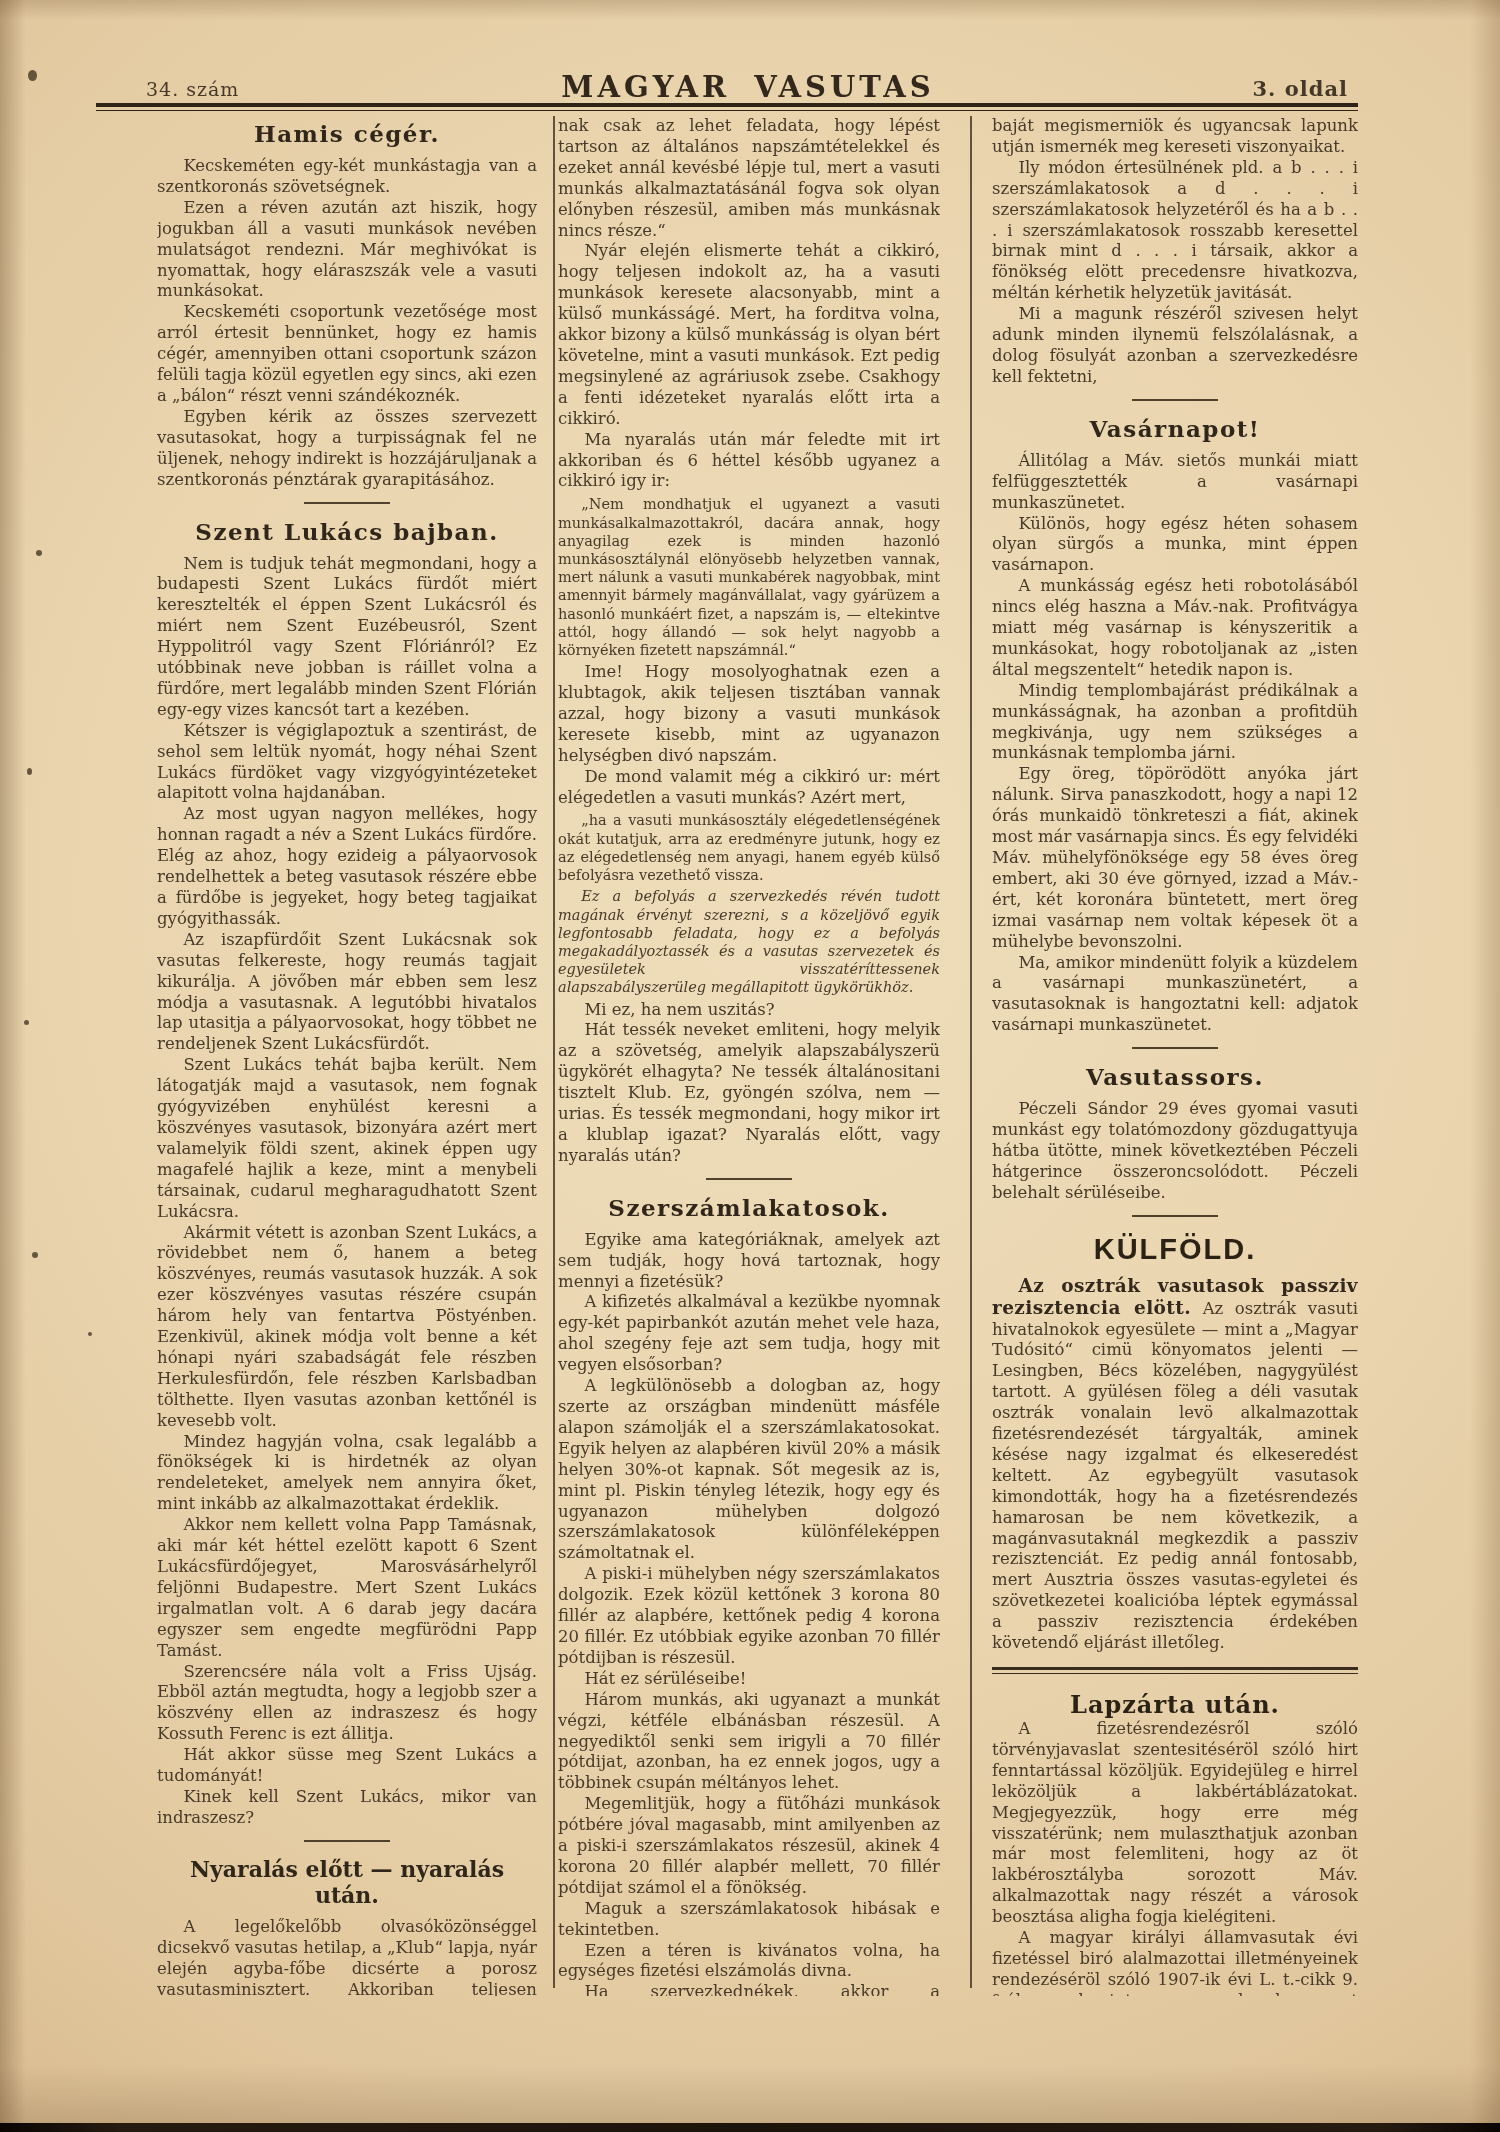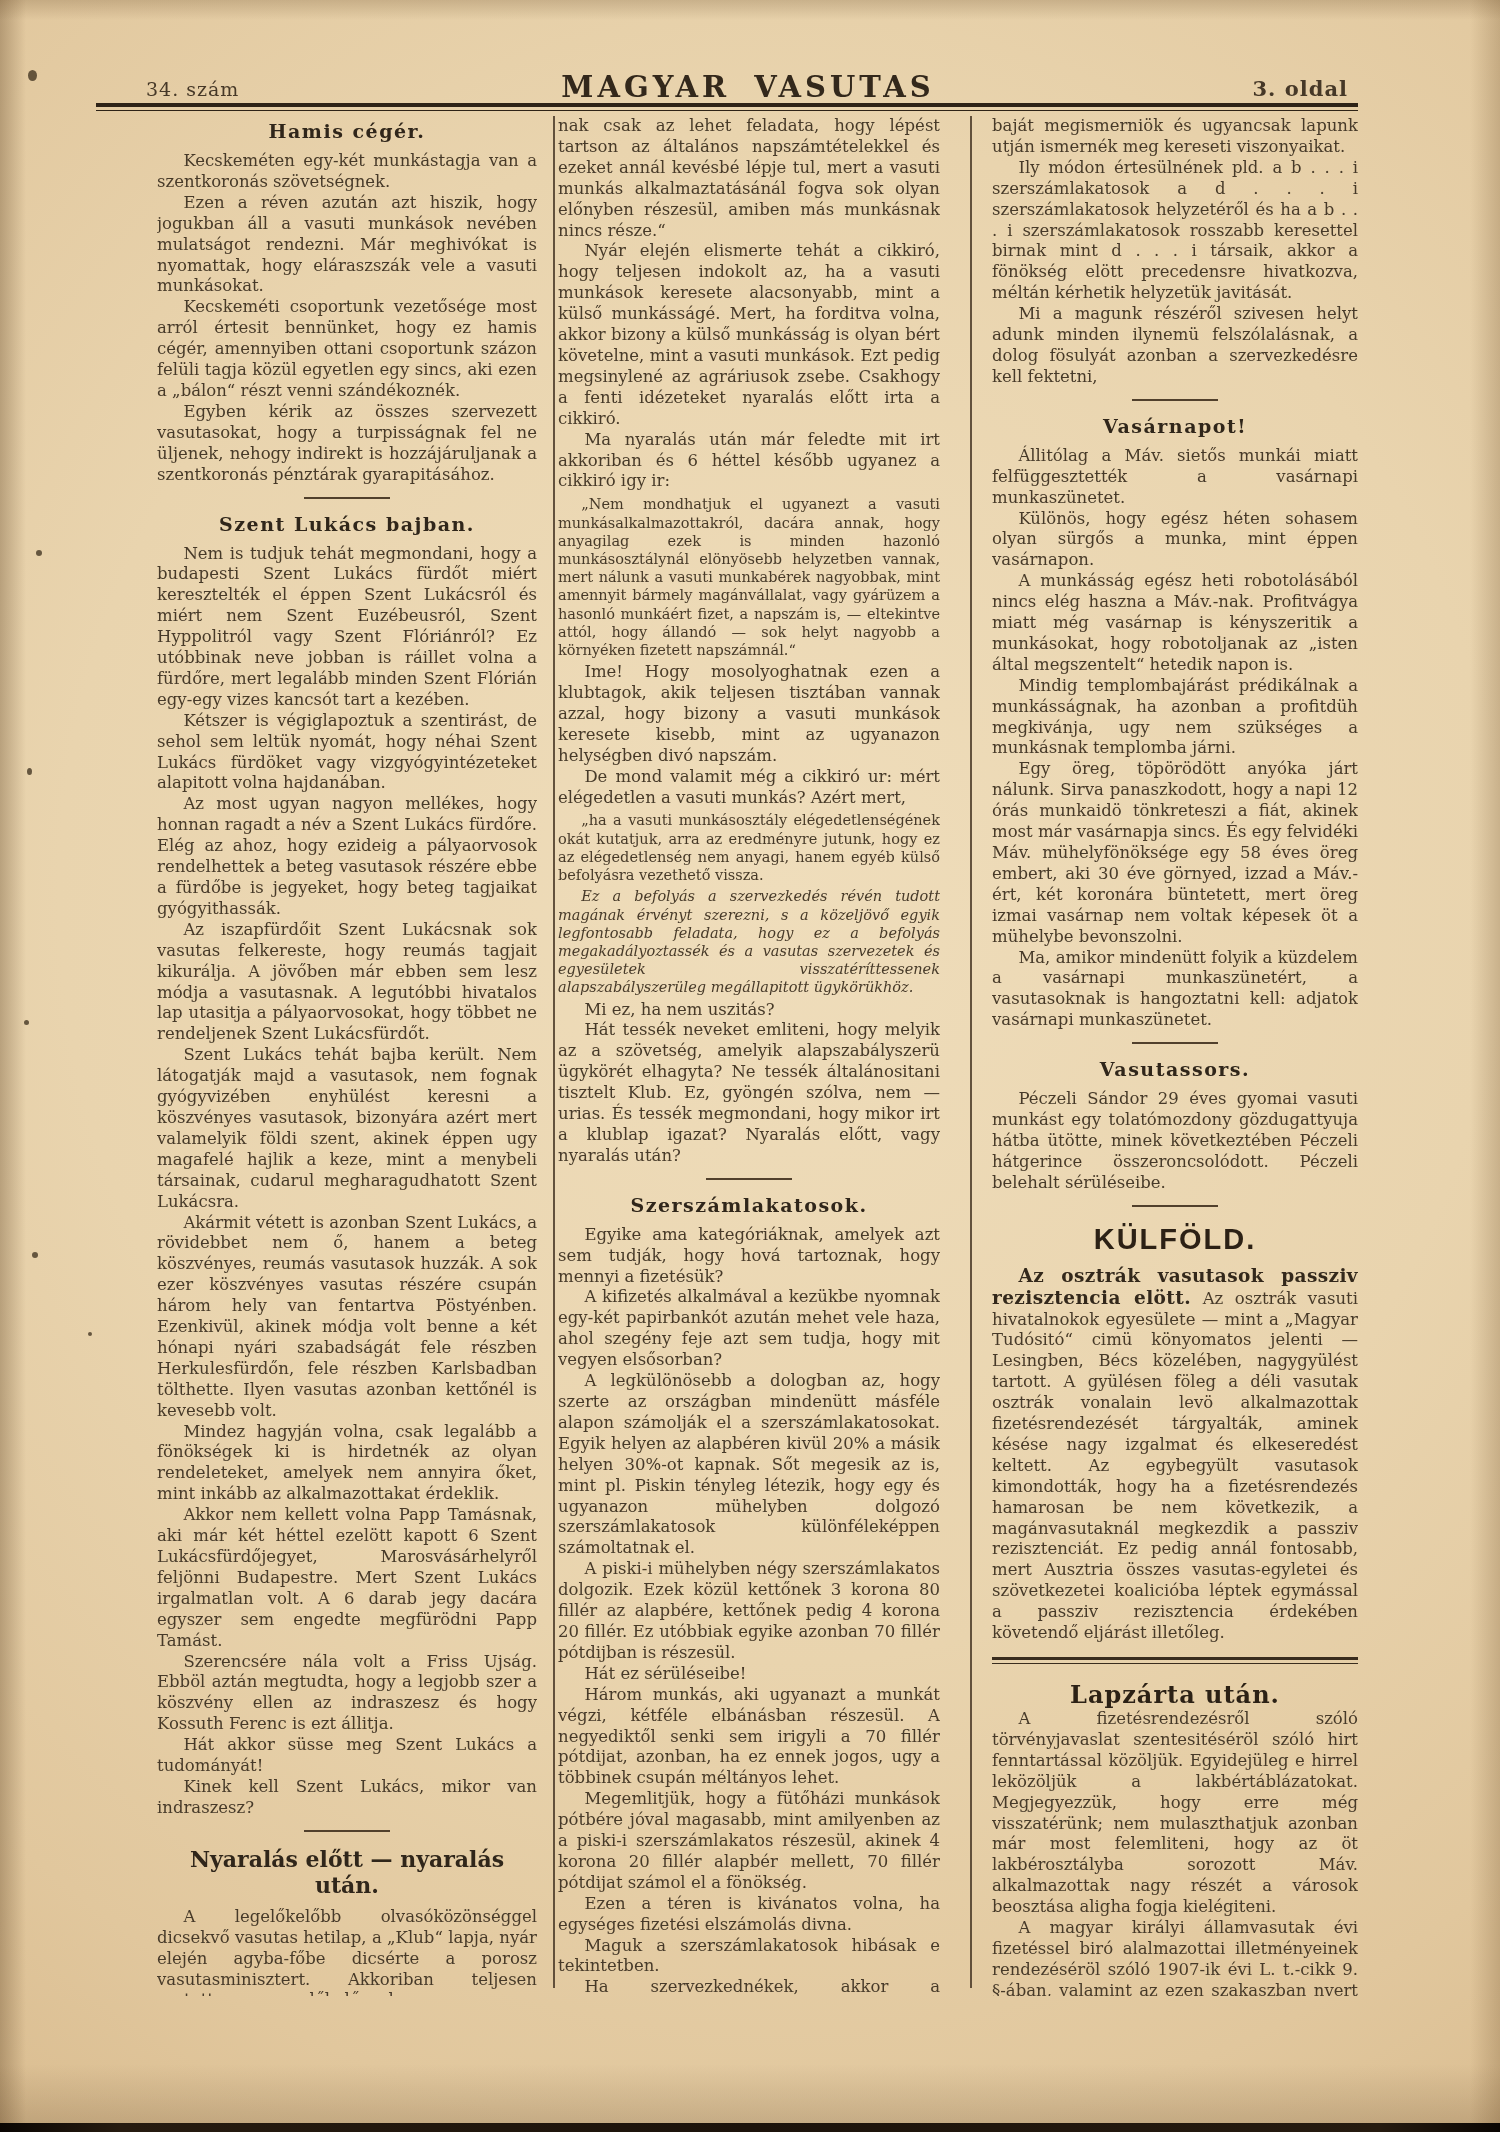--- a/index.html
+++ b/index.html
@@ -36,21 +36,21 @@
   .col{position:absolute;top:116px;height:1880px;overflow:hidden;text-align:justify;}
   .col1{left:157px;width:380px;}
   .col2{left:558px;width:382px;}
   .col3{left:992px;width:366px;}
 
   .col p{margin:0;font-size:16.5px;line-height:20.9px;text-indent:1.6em;
     text-align:justify;color:#473a29;}
   .col p.noind{text-indent:0;}
   .col p.sm{font-size:14.5px;line-height:18.2px;margin:3px 0;}
   .col p.it{font-style:italic;}
-  .article-title{margin:14px 0 9px;text-align:center;font-size:19px;font-weight:bold;
+  .article-title{margin:14px 0 9px;text-align:center;font-size:23px;font-weight:bold;
     letter-spacing:1.5px;color:#30261a;text-indent:0;}
   .article-title.long{font-size:22px;letter-spacing:0;}
   .divider{width:86px;margin:11px auto 10px;border-top:2px solid #51402c;height:0;}
   .double-rule{margin:13px 0 6px;height:3px;border-top:3px solid #3a2d1e;border-bottom:1px solid #3a2d1e;}
   .kulfold-title{margin:16px 0 10px;text-align:center;font-family:"Liberation Sans",sans-serif;
     font-weight:bold;font-size:29px;letter-spacing:2px;color:#2c2115;}
   .lapzarta-title{margin:16px 0 0;text-align:center;font-weight:bold;font-size:24px;
     letter-spacing:1px;color:#2c2115;}
   .lead-bold{font-weight:bold;font-size:18.5px;letter-spacing:.4px;color:#33281b;}
 </style>
@@ -116,22 +116,22 @@
     <p>Hát tessék neveket emliteni, hogy melyik az a szövetség, amelyik alapszabályszerü ügykörét elhagyta? Ne tessék általánositani tisztelt Klub. Ez, gyöngén szólva, nem — urias. És tessék megmondani, hogy mikor irt a klublap igazat? Nyaralás előtt, vagy nyaralás után?</p>
     <div class="divider"></div>
     <h3 class="article-title">Szerszámlakatosok.</h3>
     <p>Egyike ama kategóriáknak, amelyek azt sem tudják, hogy hová tartoznak, hogy mennyi a fizetésük?</p>
     <p>A kifizetés alkalmával a kezükbe nyomnak egy-két papirbankót azután mehet vele haza, ahol szegény feje azt sem tudja, hogy mit vegyen elsősorban?</p>
     <p>A legkülönösebb a dologban az, hogy szerte az országban mindenütt másféle alapon számolják el a szerszámlakatosokat. Egyik helyen az alapbéren kivül 20% a másik helyen 30%-ot kapnak. Sőt megesik az is, mint pl. Piskin tényleg létezik, hogy egy és ugyanazon mühelyben dolgozó szerszámlakatosok különféleképpen számoltatnak el.</p>
     <p>A piski-i mühelyben négy szerszámlakatos dolgozik. Ezek közül kettőnek 3 korona 80 fillér az alapbére, kettőnek pedig 4 korona 20 fillér. Ez utóbbiak egyike azonban 70 fillér pótdijban is részesül.</p>
     <p>Hát ez sérüléseibe!</p>
     <p>Három munkás, aki ugyanazt a munkát végzi, kétféle elbánásban részesül. A negyediktől senki sem irigyli a 70 fillér pótdijat, azonban, ha ez ennek jogos, ugy a többinek csupán méltányos lehet.</p>
     <p>Megemlitjük, hogy a fütőházi munkások pótbére jóval magasabb, mint amilyenben az a piski-i szerszámlakatos részesül, akinek 4 korona 20 fillér alapbér mellett, 70 fillér pótdijat számol el a fönökség.</p>
+    <p>Maguk a szerszámlakatosok hibásak e tekintetben.</p>
     <p>Ezen a téren is kivánatos volna, ha egységes fizetési elszámolás divna.</p>
-    <p>Maguk a szerszámlakatosok hibásak e tekintetben.</p>
     <p>Ha szervezkednékek, akkor a szervezkedés közelebb hozná őket egymáshoz. Alkalmuk nyilnék lapunk utján egymás buját-</p>
   </div>
 
   <div class="col col3">
     <p class="noind">baját megismerniök és ugyancsak lapunk utján ismernék meg kereseti viszonyaikat.</p>
     <p>Ily módon értesülnének pld. a b . . . i szerszámlakatosok a d . . . i szerszámlakatosok helyzetéről és ha a b . . . i szerszámlakatosok rosszabb keresettel birnak mint d . . . i társaik, akkor a fönökség elött precedensre hivatkozva, méltán kérhetik helyzetük javitását.</p>
     <p>Mi a magunk részéről szivesen helyt adunk minden ilynemü felszólalásnak, a dolog fösulyát azonban a szervezkedésre kell fektetni,</p>
     <div class="divider"></div>
     <h3 class="article-title">Vasárnapot!</h3>
     <p>Állitólag a Máv. sietős munkái miatt felfüggesztették a vasárnapi munkaszünetet.</p>

